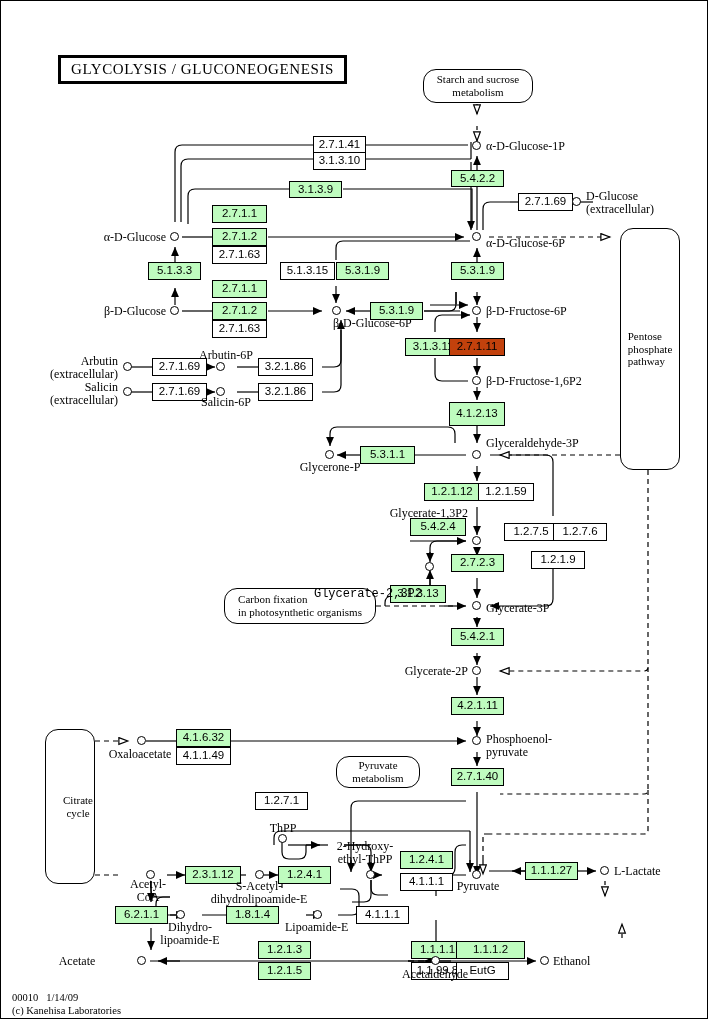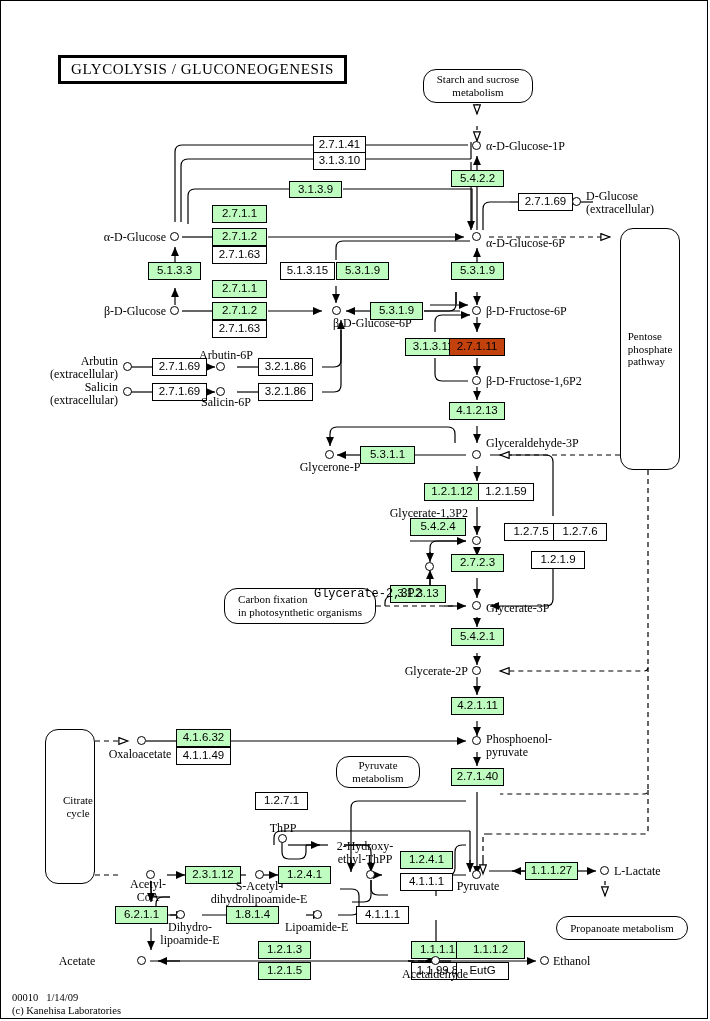--- a/index.html
+++ b/index.html
@@ -244,23 +244,20 @@
   </div>
 
   <div class="maplink" style="left:336px;top:756px;width:84px;height:32px;">
     <span>Pyruvate<br>metabolism</span>
   </div>
 
   <div class="maplink tall" style="left:45px;top:729px;width:50px;height:155px;padding-left:20px;">
     <span>Citrate<br>cycle</span>
   </div>
 
-  <div class="maplink" style="left:556px;top:916px;width:132px;height:24px;">
-    <span>Propanoate metabolism</span>
-  </div>
 
   <div class="ebox" style="left:313px;top:136px;width:53px;height:18px;">
       <span>2.7.1.41</span>
     </div>
   <div class="ebox" style="left:313px;top:152px;width:53px;height:18px;">
       <span>3.1.3.10</span>
     </div>
   <div class="ebox hl" style="left: 289px; top: 181px; width: 53px; height: 17px; background: rgb(191, 252, 191);">
       <span>3.1.3.9</span>
     </div>
@@ -321,21 +318,21 @@
   <div class="ebox" style="left:258px;top:358px;width:55px;height:18px;">
       <span>3.2.1.86</span>
     </div>
   <div class="ebox" style="left:152px;top:383px;width:55px;height:18px;">
       <span>2.7.1.69</span>
     </div>
   <div class="ebox" style="left:258px;top:383px;width:55px;height:18px;">
       <span>3.2.1.86</span>
     </div>
 
-  <div class="ebox hl" style="left: 449px; top: 402px; width: 56px; height: 18px; background: rgb(191, 252, 191);">
+  <div class="ebox hl" style="left: 449px; top: 402px; width: 56px; height: 24px; background: rgb(191, 252, 191);">
       <span>4.1.2.13</span>
     </div>
   <div class="ebox hl" style="left: 360px; top: 446px; width: 55px; height: 18px; background: rgb(191, 252, 191);">
       <span>5.3.1.1</span>
     </div>
 
   <div class="ebox hl" style="left: 424px; top: 483px; width: 56px; height: 18px; background: rgb(191, 252, 191);">
       <span>1.2.1.12</span>
     </div>
   <div class="ebox" style="left:478px;top:483px;width:56px;height:18px;">

